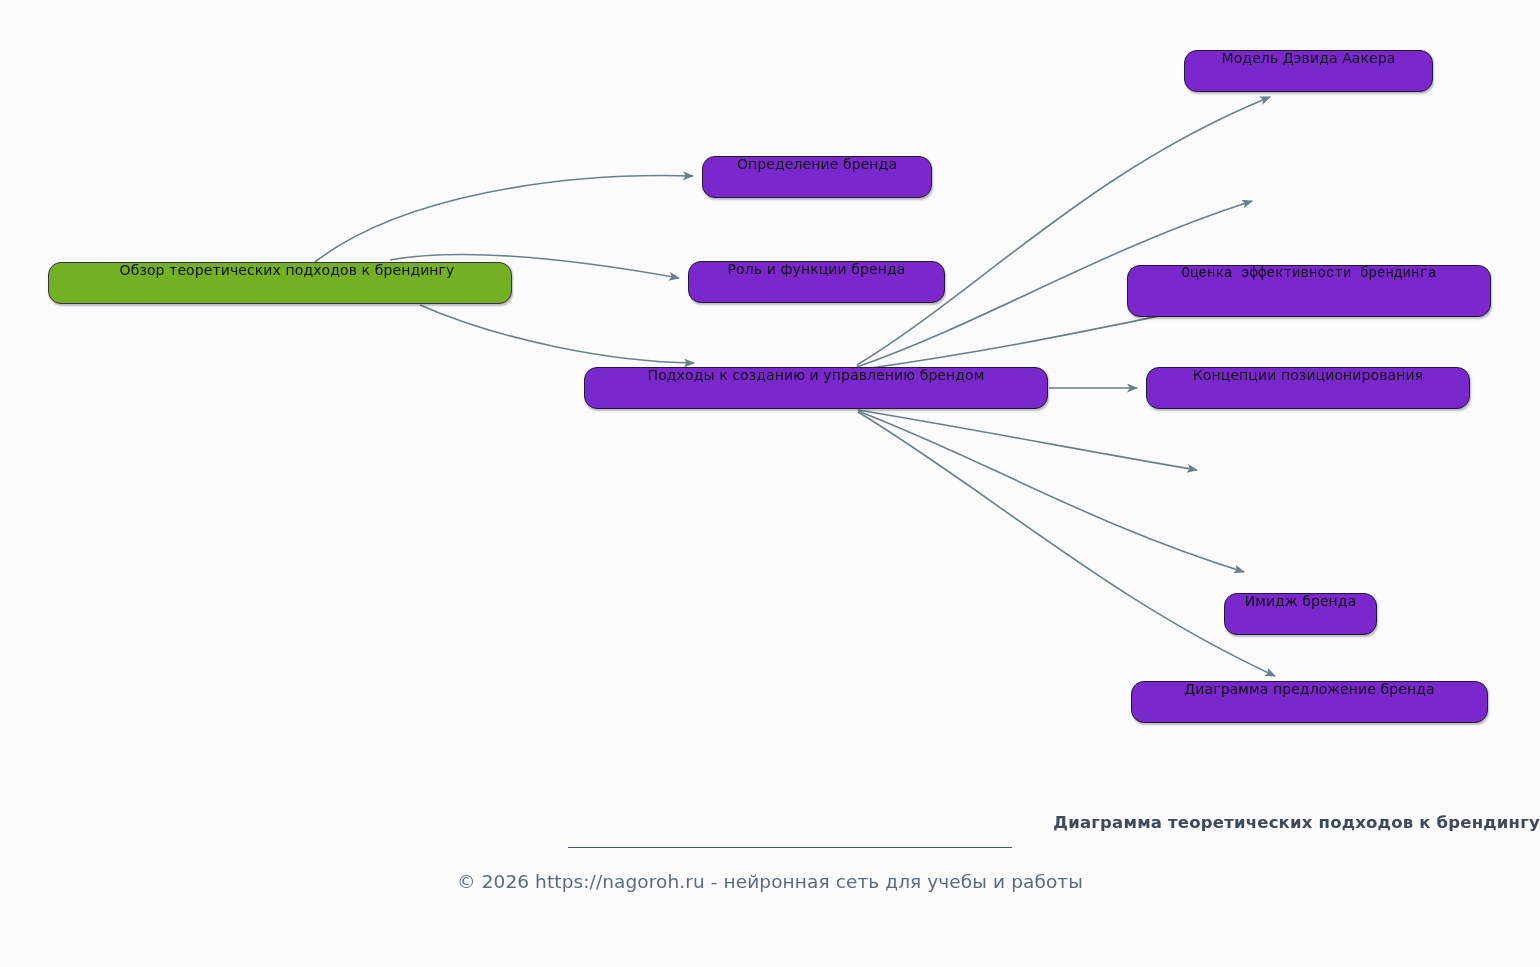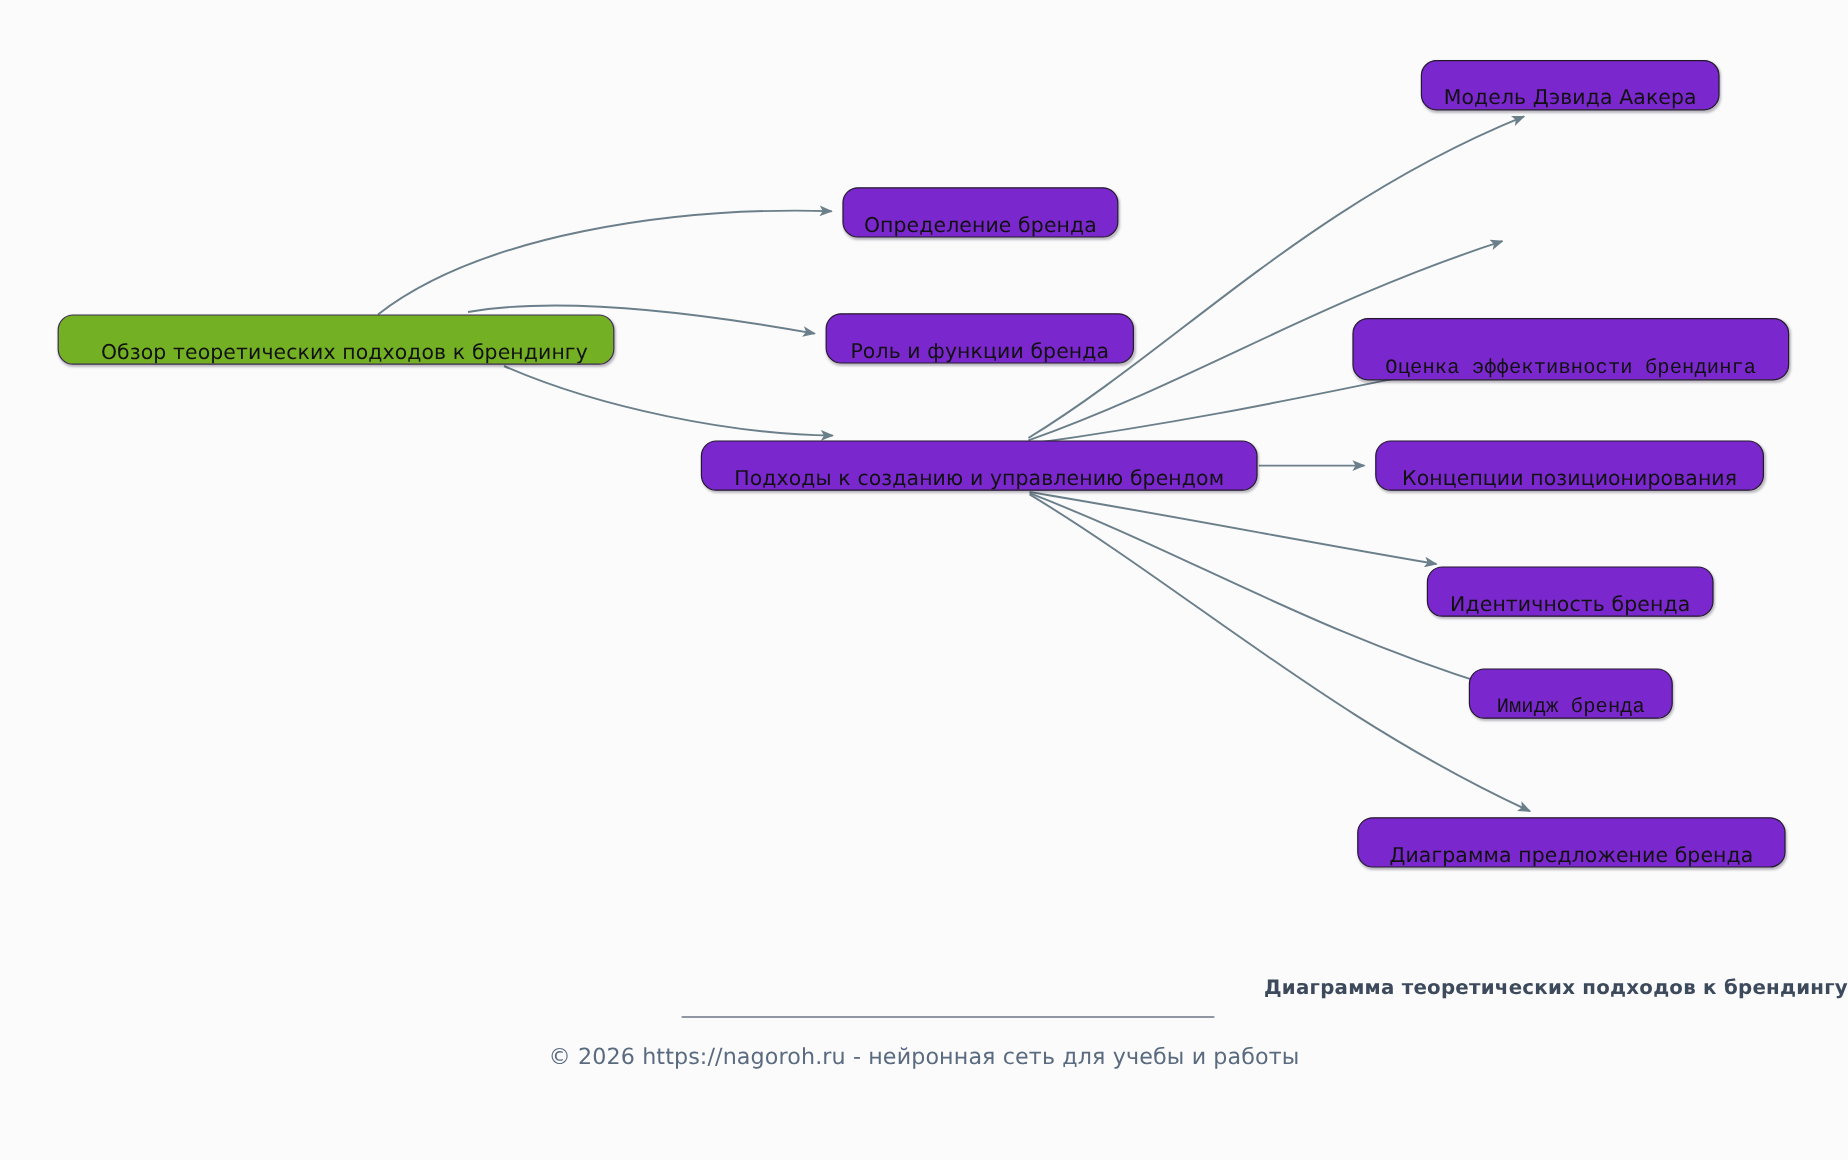--- a/index.html
+++ b/index.html
@@ -19,26 +19,26 @@
     position: absolute;
     left: 0;
     top: 0;
     width: 1540px;
     height: 967px;
   }
   .node {
     position: absolute;
     box-sizing: border-box;
     display: flex;
-    align-items: flex-end;
+    align-items: flex-start;
     justify-content: center;
     border-radius: 13px;
     border: 1.6px solid #241a2e;
     color: #111111;
-    font-size: 17px;
+    font-size: 14px;
     line-height: 1;
     white-space: nowrap;
     letter-spacing: 0.1px;
     box-shadow: 1px 1.5px 2px rgba(40,30,50,0.30);
     z-index: 5;
   }
   .node-root {
     background: #74b023;
     border-color: #3e2c52;
     padding-left: 14px;
@@ -119,25 +119,22 @@
 
 
   <div class="node node-purple" style="left: 1127px; top: 265px; width: 364px; height: 52px; font-family: Liberation Mono, monospace;">
       <span>Оценка эффективности брендинга</span>
     </div>
 
   <div class="node node-purple" style="left: 1146px; top: 367px; width: 324px; height: 42px;">
       <span>Концепции позиционирования</span>
     </div>
 
-  <div class="node node-purple" style="left: 1189px; top: 472px; width: 239px; height: 42px;">
-      <span>Идентичность бренда</span>
-    </div>
 
-  <div class="node node-purple" style="left: 1224px; top: 557px; width: 170px; height: 42px; font-family: Liberation Mono, monospace;">
+  <div class="node node-purple" style="left: 1224px; top: 593px; width: 153px; height: 42px;">
       <span>Имидж бренда</span>
     </div>
 
   <div class="node node-purple" style="left: 1131px; top: 681px; width: 357px; height: 42px;">
       <span>Диаграмма предложение бренда</span>
     </div>
 
   <div class="caption" id="caption" style="top: 813px;">Диаграмма теоретических подходов к брендингу</div>
 
   <div class="caption-rule" id="caption-rule" style="left: 568px; top: 847px; width: 444px;"></div>

